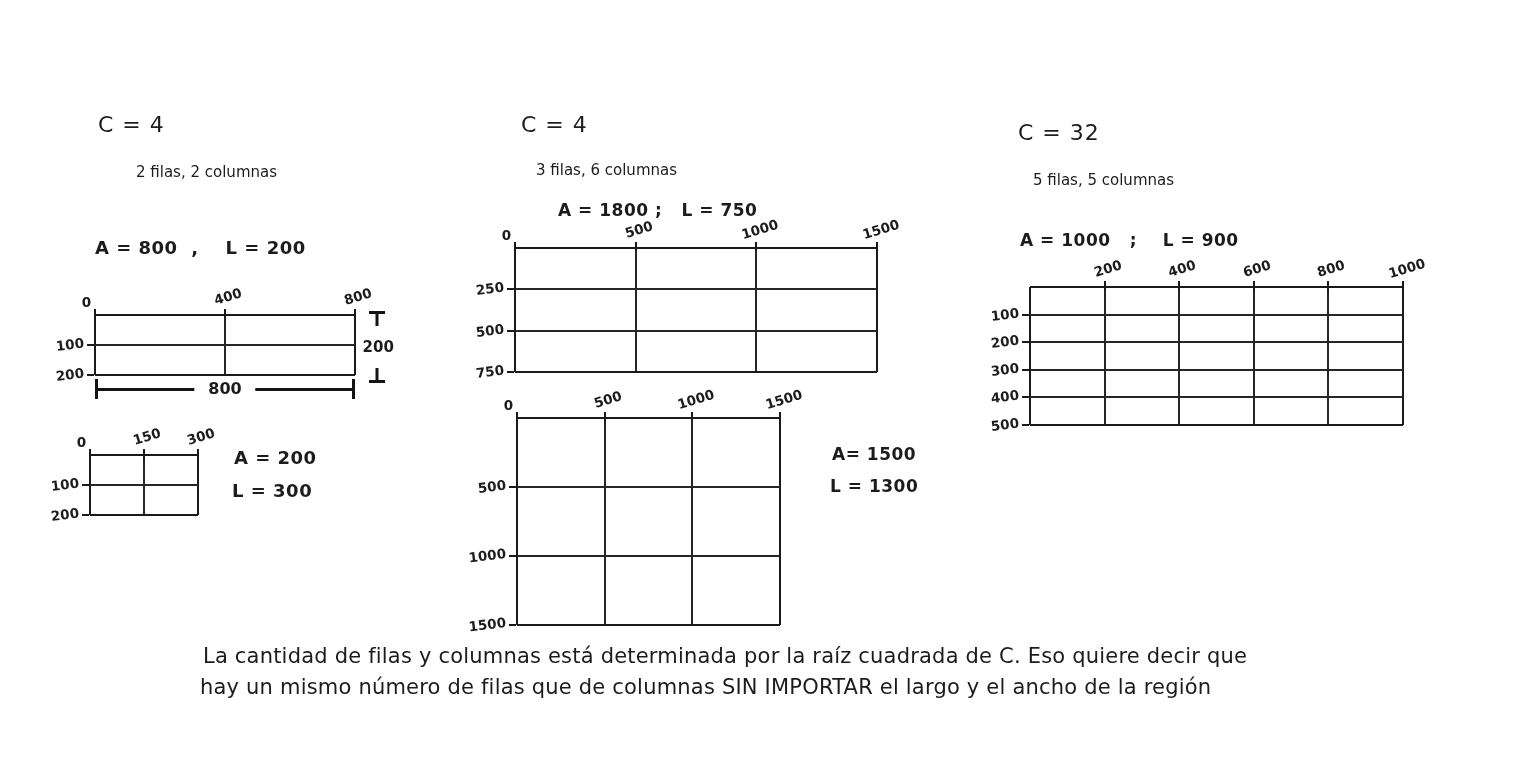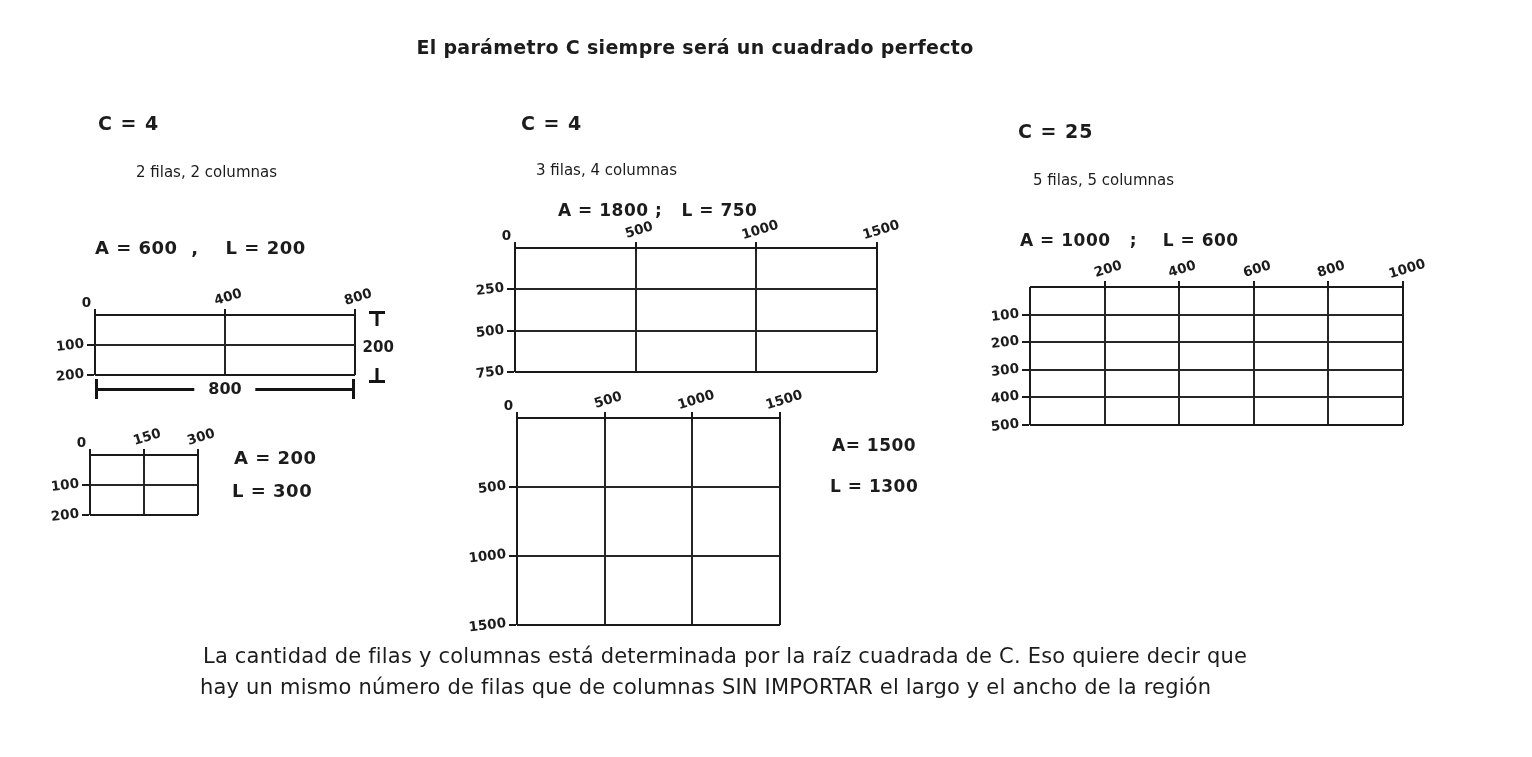--- a/index.html
+++ b/index.html
@@ -11,21 +11,21 @@
     color:#1c1c1c;
     overflow:hidden;
   }
   .abs{position:absolute;}
   .title{
     left:385px;top:36px;width:620px;
     text-align:center;
     font-size:19px;font-weight:600;
     letter-spacing:.3px;
   }
-  .heading{font-size:19px;font-weight:700;letter-spacing:1px;}
+  .heading{font-size:22px;font-weight:400;letter-spacing:1px;}
   .subheading{font-size:15px;font-weight:500;}
   .annotation{font-size:18px;font-weight:700;letter-spacing:.5px;white-space:pre;}
   .annotation.small{font-size:17px;}
   .footer-line{font-size:21px;font-weight:500;letter-spacing:.2px;}
 
   
   .grid{position:absolute;}
   .vline{position:absolute;top:0;bottom:0;width:2px;margin-left:-1px;background:#262626;}
   .hline{position:absolute;left:0;right:0;height:2px;margin-top:-1px;background:#262626;}
   .vline.edge,.hline.edge{background:#1a1a1a;}
@@ -66,27 +66,26 @@
     position:absolute;left:50%;top:50%;
     transform:translate(-46%,-50%);
     font-size:15px;font-weight:700;background:#fff;padding:1px 0;
   }
 </style>
 </head>
 <body>
 
 <div class="board">
 
-  <div class="abs title">El parámetro C siempre será un cuadrado perfecto</div>
 
   <div>
     <div class="abs heading" style="left:98px;top:112px;">C = 4</div>
     <div class="abs subheading" style="left:136px;top:163px;">2 filas, 2 columnas</div>
 
-    <div class="abs annotation" style="left:95px;top:237px;">A = 600  ,    L = 200</div>
+    <div class="abs annotation" style="left:95px;top:237px;">A = 800  ,    L = 200</div>
 
     <div class="grid" style="left:95px;top:315px;width:260px;height:60px;">
         <div class="vline edge" style="left: 0%;"></div>
         <div class="vline" style="left: 50%;"></div>
         <div class="vline edge" style="left: 100%;"></div>
         <div class="hline edge" style="top: 0%;"></div>
         <div class="hline" style="top: 50%;"></div>
         <div class="hline edge" style="top: 100%;"></div>
         <span class="xtick zero" style="left: 0%;">0</span>
         <div class="xmark" style="left: 0%;"></div>
@@ -133,21 +132,21 @@
         <span class="ytick" style="top: 100%;">200</span>
         <div class="ymark" style="top: 100%;"></div>
       </div>
 
     <div class="abs annotation" style="left:234px;top:447px;">A = 200</div>
     <div class="abs annotation" style="left:232px;top:480px;">L = 300</div>
   </div>
 
   <div>
     <div class="abs heading" style="left:521px;top:112px;">C = 4</div>
-    <div class="abs subheading" style="left:536px;top:161px;">3 filas, 4 columnas</div>
+    <div class="abs subheading" style="left:536px;top:161px;">3 filas, 6 columnas</div>
 
     <div class="abs annotation small" style="left:558px;top:200px;">A = 1800 ;   L = 750</div>
 
     <div class="grid" style="left:515px;top:248px;width:362px;height:124px;">
         <div class="vline edge" style="left: 0%;"></div>
         <div class="vline" style="left: 33.3333%;"></div>
         <div class="vline" style="left: 66.6667%;"></div>
         <div class="vline edge" style="left: 100%;"></div>
         <div class="hline edge" style="top: 0%;"></div>
         <div class="hline" style="top: 33.3333%;"></div>
@@ -187,29 +186,29 @@
         <span class="xtick" style="left: 100%;">1500</span>
         <div class="xmark" style="left: 100%;"></div>
         <span class="ytick" style="top: 33.3333%;">500</span>
         <div class="ymark" style="top: 33.3333%;"></div>
         <span class="ytick" style="top: 66.6667%;">1000</span>
         <div class="ymark" style="top: 66.6667%;"></div>
         <span class="ytick" style="top: 100%;">1500</span>
         <div class="ymark" style="top: 100%;"></div>
       </div>
 
-    <div class="abs annotation small" style="left:832px;top:435px;">A= 1500</div>
+    <div class="abs annotation small" style="left:832px;top:444px;">A= 1500</div>
     <div class="abs annotation small" style="left:830px;top:476px;">L = 1300</div>
   </div>
 
   <div>
-    <div class="abs heading" style="left:1018px;top:120px;">C = 25</div>
+    <div class="abs heading" style="left:1018px;top:120px;">C = 32</div>
     <div class="abs subheading" style="left:1033px;top:171px;">5 filas, 5 columnas</div>
 
-    <div class="abs annotation small" style="left:1020px;top:230px;">A = 1000   ;    L = 600</div>
+    <div class="abs annotation small" style="left:1020px;top:230px;">A = 1000   ;    L = 900</div>
 
     <div class="grid" style="left:1030px;top:287px;width:373px;height:138px;">
         <div class="vline edge" style="left: 0%;"></div>
         <div class="vline" style="left: 20%;"></div>
         <div class="vline" style="left: 40%;"></div>
         <div class="vline" style="left: 60%;"></div>
         <div class="vline" style="left: 80%;"></div>
         <div class="vline edge" style="left: 100%;"></div>
         <div class="hline edge" style="top: 0%;"></div>
         <div class="hline" style="top: 20%;"></div>

